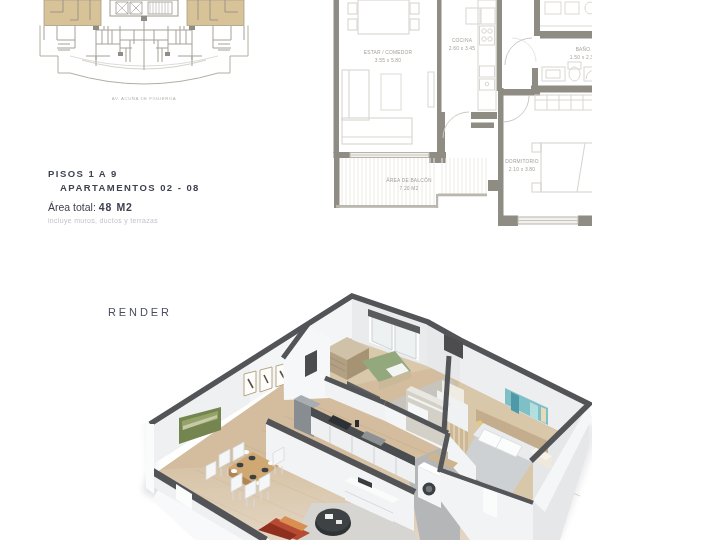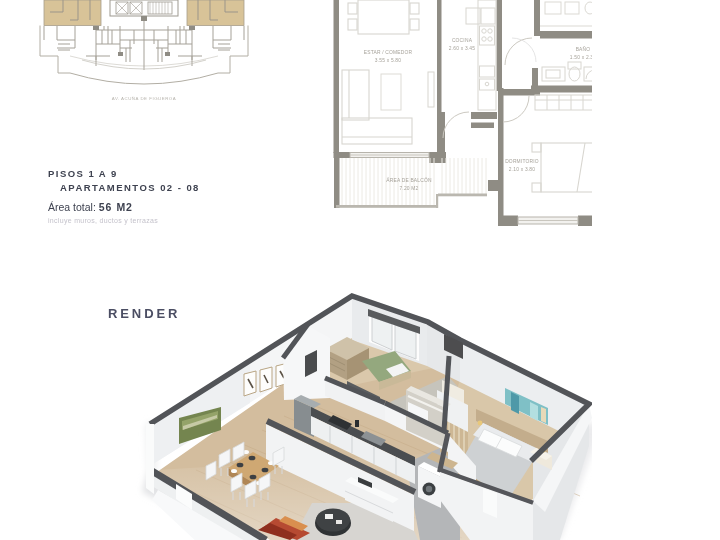--- a/index.html
+++ b/index.html
@@ -65,26 +65,26 @@
 
 <text x="144" y="100" fill="#b8b5ae" font-size="4.4" text-anchor="middle" letter-spacing="0.5" font-family="Liberation Sans,sans-serif">AV. ACUÑA DE FIGUEROA</text>
 </svg>
 
 <div class="abs" style="left:48px;top:168px;">
 
   <div class="hl">PISOS 1 A 9</div>
 
   <div class="hl" style="margin-top:3px;margin-left:12px;">APARTAMENTOS 02 - 08</div>
 
-  <div style="margin-top:7.5px;font-size:10.5px;color:#3e4250;">Área total: <b style="letter-spacing:1px;">56 M2</b></div>
+  <div style="margin-top:7.5px;font-size:10.5px;color:#3e4250;">Área total: <b style="letter-spacing:1px;">48 M2</b></div>
 
   <div style="margin-top:4px;font-size:7px;color:#c4c2cb;letter-spacing:0.3px;">incluye muros, ductos y terrazas</div>
 </div>
 
-<div class="abs" style="left:108px;top:306px;color:#4b4e63;font-weight:bold;font-size:13px;letter-spacing:2.9px;">RENDER</div>
+<div class="abs" style="left:108px;top:306px;color:#4b4e63;font-weight:normal;font-size:11px;letter-spacing:2.9px;">RENDER</div>
 
 <svg class="abs" style="left:328px;top:0" width="320" height="232" viewBox="328 0 320 232">
 <g fill="#8f8c84" stroke="none">
 
   <rect x="333.5" y="0" width="5.5" height="153"></rect>
 
   <rect x="334" y="152" width="5.5" height="56"></rect>
 
   <rect x="333.5" y="152" width="17" height="6"></rect>
 

